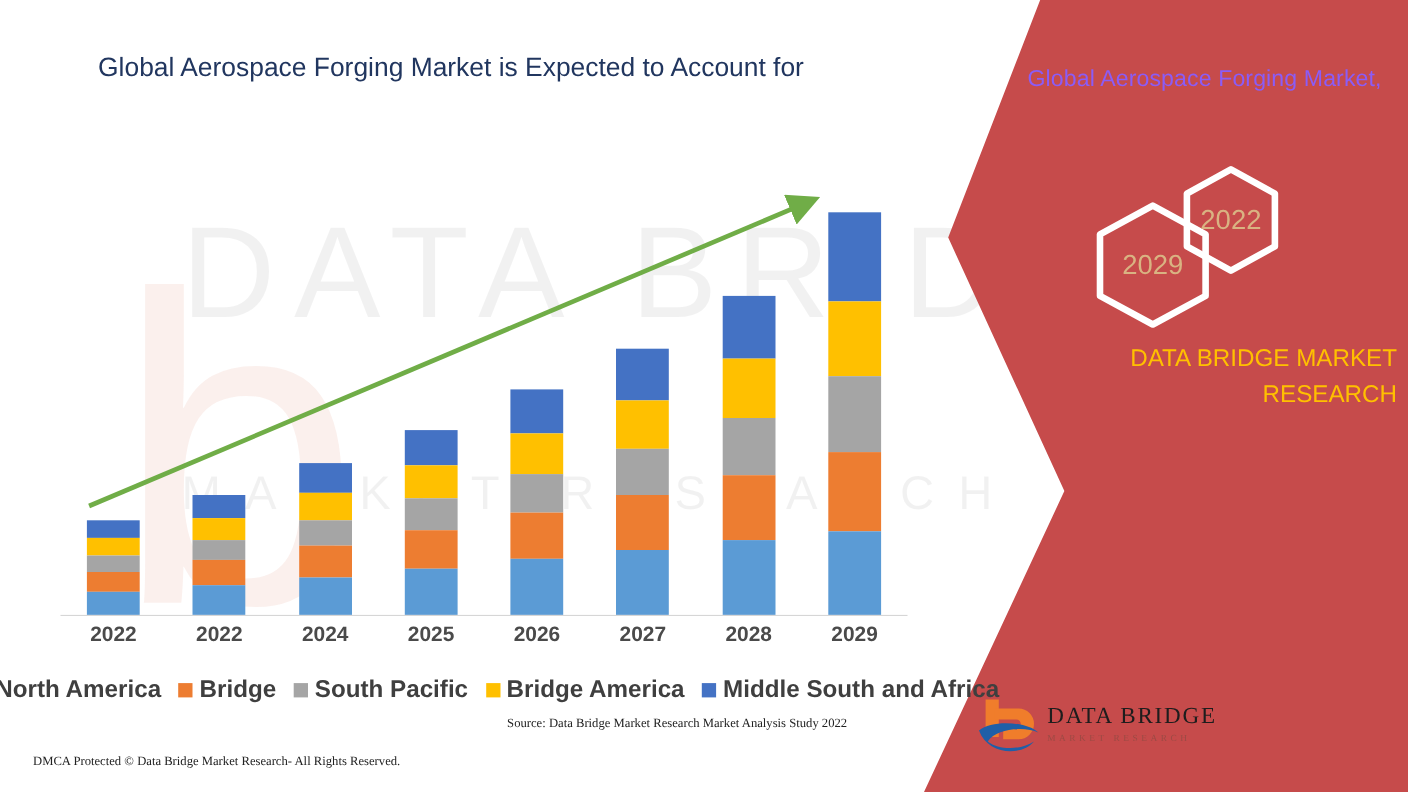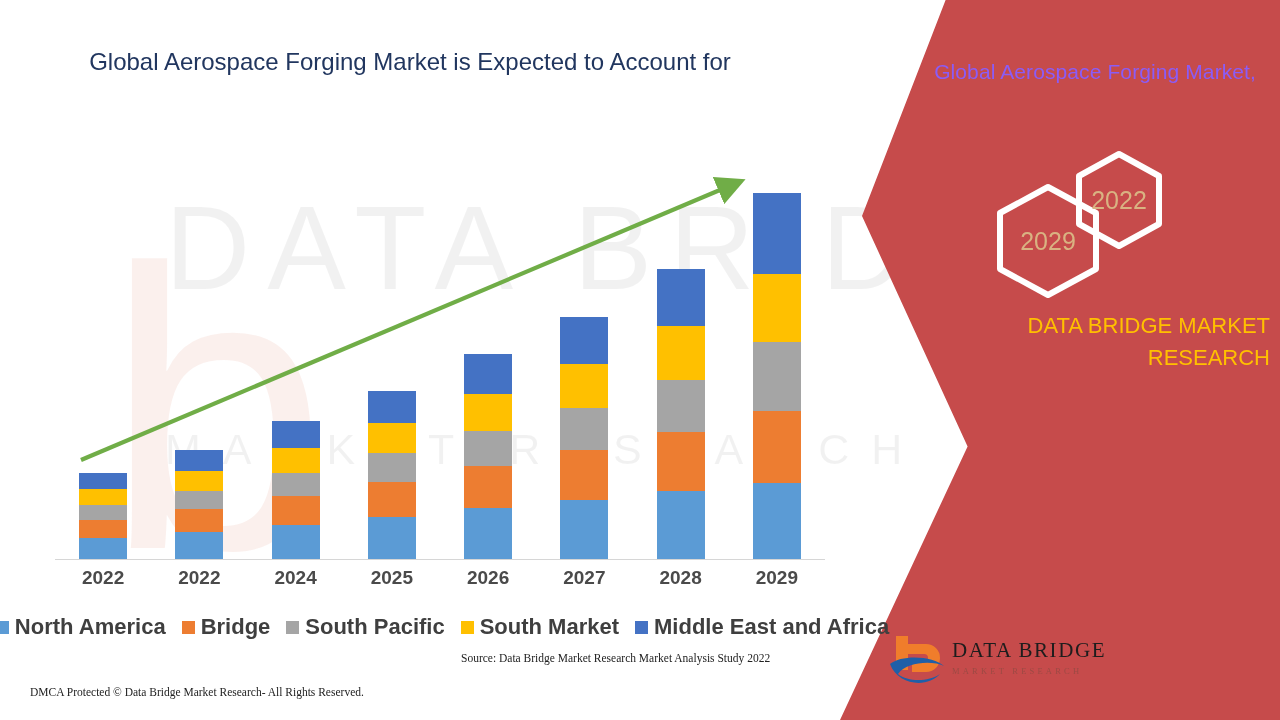--- a/index.html
+++ b/index.html
@@ -213,25 +213,25 @@
       <div class="legend-item">
         <span class="legend-swatch" style="background: rgb(237, 125, 49);"></span>
         <span class="legend-label">Bridge</span>
       </div>
       <div class="legend-item">
         <span class="legend-swatch" style="background: rgb(165, 165, 165);"></span>
         <span class="legend-label">South Pacific</span>
       </div>
       <div class="legend-item">
         <span class="legend-swatch" style="background: rgb(255, 192, 0);"></span>
-        <span class="legend-label">South Market</span>
+        <span class="legend-label">Bridge America</span>
       </div>
       <div class="legend-item">
         <span class="legend-swatch" style="background: rgb(68, 114, 196);"></span>
-        <span class="legend-label">Middle East and Africa</span>
+        <span class="legend-label">Middle South and Africa</span>
       </div>
     </div>
 
   <div class="footer-left">DMCA Protected © Data Bridge Market Research- All Rights Reserved.</div>
   <div class="footer-right">Source: Data Bridge Market Research Market Analysis Study 2022</div>
 
   <div class="red-panel"></div>
 
   <div class="red-title">
     <div>Global Aerospace Forging Market,</div>

